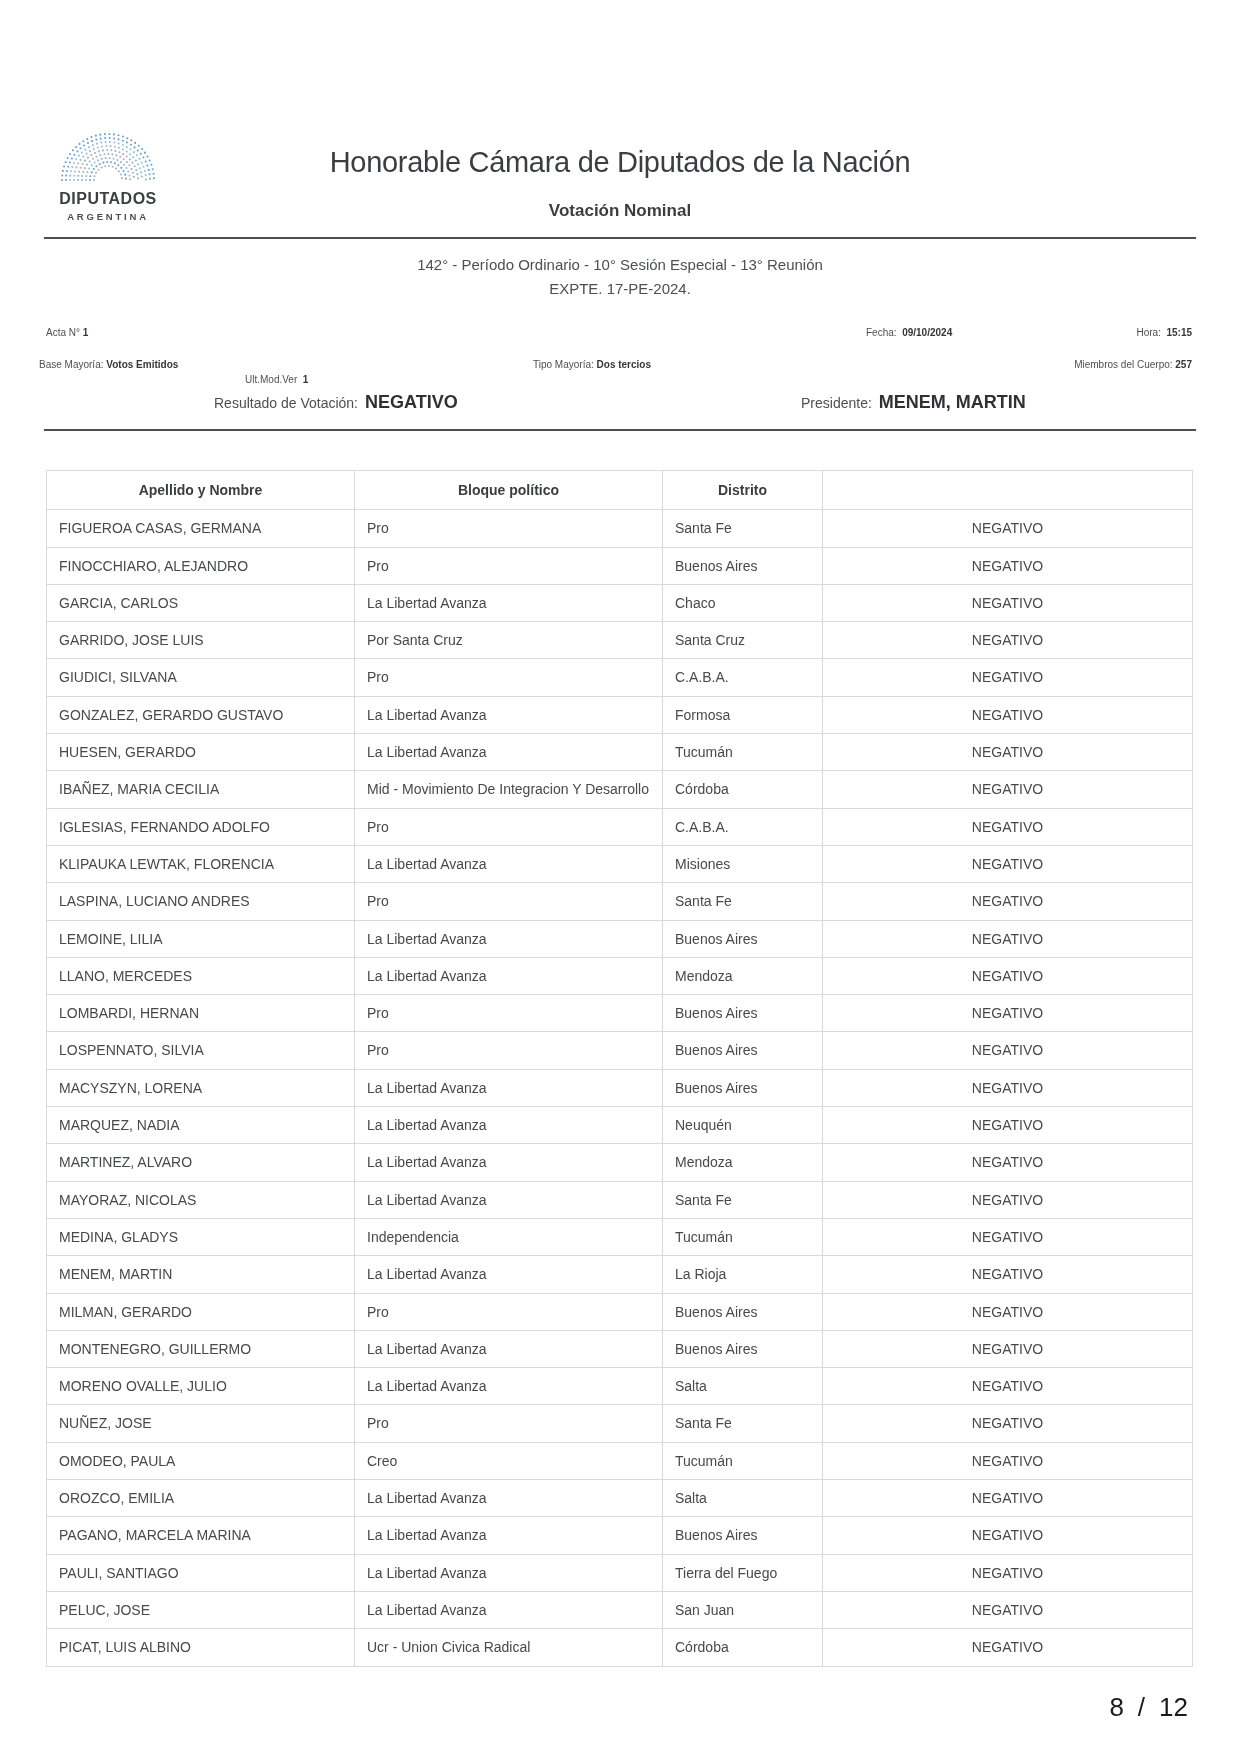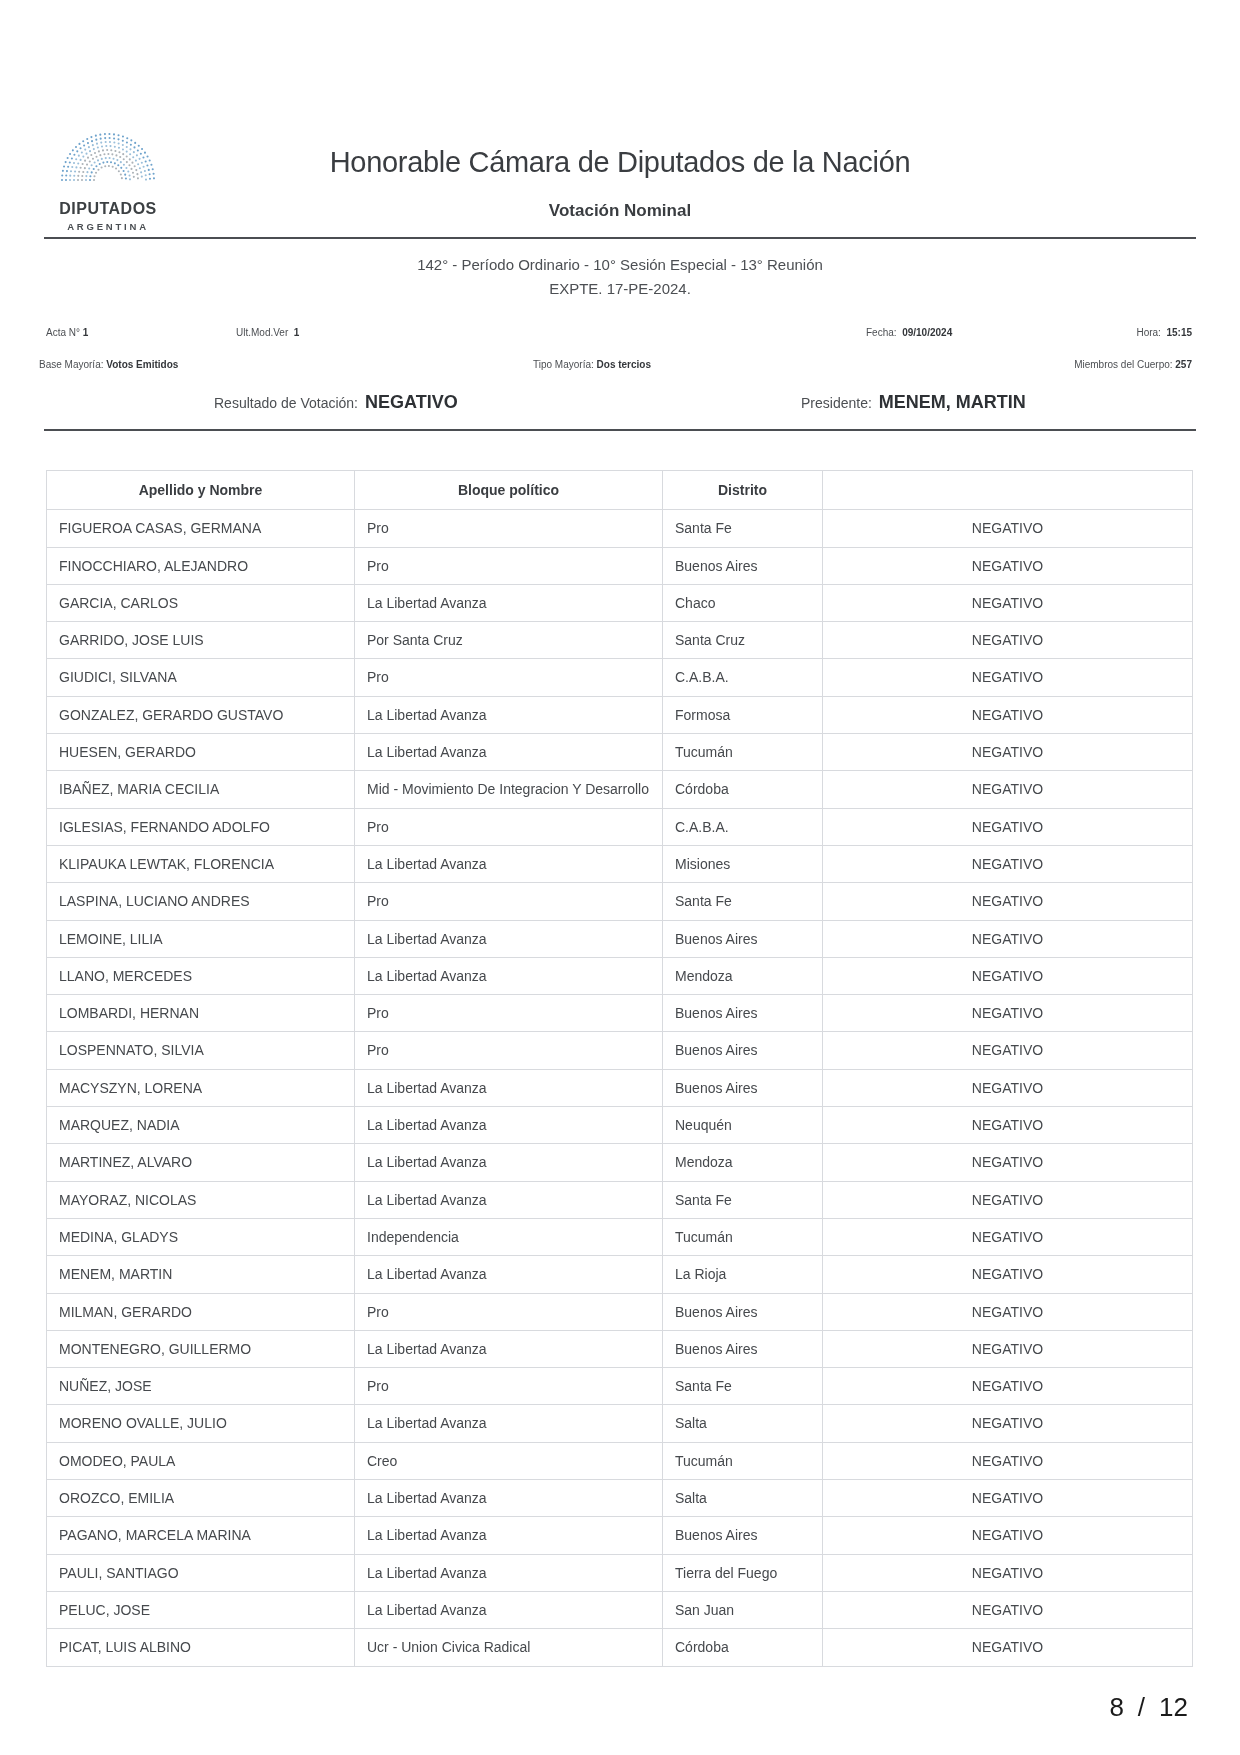--- a/index.html
+++ b/index.html
@@ -9,21 +9,21 @@
     height:1755px;
     background:#ffffff;
     font-family:"Liberation Sans", sans-serif;
     color:#3f4246;
     overflow:hidden;
   }
   .abs{position:absolute;}
 
   
   .logo-block{left:52px;top:126px;width:112px;text-align:center;}
-  .logo-line1{margin-top:14px;font-size:16px;font-weight:bold;letter-spacing:0.5px;color:#3c4043;}
+  .logo-line1{margin-top:4px;font-size:16px;font-weight:bold;letter-spacing:0.5px;color:#3c4043;}
   .logo-line2{margin-top:3px;font-size:9.5px;font-weight:bold;letter-spacing:2.8px;color:#4a4e52;}
 
   
   .doc-title{left:44px;top:146px;width:1152px;text-align:center;font-size:29px;font-weight:400;letter-spacing:-0.3px;color:#3a3d41;}
   .doc-subtitle{left:44px;top:201px;width:1152px;text-align:center;font-size:17px;font-weight:bold;color:#3a3d41;}
   .rule{left:44px;width:1152px;height:2px;background:#4b4e52;}
   .rule-top{top:237px;}
   .rule-mid{top:429px;}
   .session-line{left:44px;top:256px;width:1152px;text-align:center;font-size:15px;color:#4c4f53;}
   .expte-line{left:44px;top:280px;width:1152px;text-align:center;font-size:15px;color:#4c4f53;}
@@ -82,21 +82,21 @@
     <div class="logo-line2">ARGENTINA</div>
   </div>
 
   <div class="abs doc-title">Honorable Cámara de Diputados de la Nación</div>
   <div class="abs doc-subtitle">Votación Nominal</div>
   <div class="abs rule rule-top"></div>
   <div class="abs session-line">142° - Período Ordinario - 10° Sesión Especial - 13° Reunión</div>
   <div class="abs expte-line">EXPTE. 17-PE-2024.</div>
 
   <div class="abs meta row1" style="left:46px;"><span>Acta N°</span>&nbsp;<b>1</b></div>
-  <div class="abs meta row1" style="left:236px;"><span>Ult.Mod.Ver</span>&nbsp;&nbsp;<b>1</b></div>
+  <div class="abs meta row1" style="left:245px;margin-top:47px;"><span>Ult.Mod.Ver</span>&nbsp;&nbsp;<b>1</b></div>
   <div class="abs meta row1" style="left:866px;"><span>Fecha:</span>&nbsp;&nbsp;<b>09/10/2024</b></div>
   <div class="abs meta row1 right-anchor"><span>Hora:</span>&nbsp;&nbsp;<b>15:15</b></div>
 
   <div class="abs meta row2" style="left:39px;"><span>Base Mayoría:</span>&nbsp;<b>Votos Emitidos</b></div>
   <div class="abs meta row2" style="left:533px;"><span>Tipo Mayoría:</span>&nbsp;<b>Dos tercios</b></div>
   <div class="abs meta row2 right-anchor"><span>Miembros del Cuerpo:</span>&nbsp;<b>257</b></div>
 
   <div class="abs meta-lg row3" style="left:214px;">
       <span>Resultado de Votación:</span>
       <b>NEGATIVO</b>
@@ -256,29 +256,29 @@
           <td>Buenos Aires</td>
           <td class="vote">NEGATIVO</td>
         </tr>
         <tr>
           <td>MONTENEGRO, GUILLERMO</td>
           <td>La Libertad Avanza</td>
           <td>Buenos Aires</td>
           <td class="vote">NEGATIVO</td>
         </tr>
         <tr>
+          <td>MORENO OVALLE, JULIO</td>
+          <td>La Libertad Avanza</td>
+          <td>Salta</td>
+          <td class="vote">NEGATIVO</td>
+        </tr>
+        <tr>
           <td>NUÑEZ, JOSE</td>
           <td>Pro</td>
           <td>Santa Fe</td>
-          <td class="vote">NEGATIVO</td>
-        </tr>
-        <tr>
-          <td>MORENO OVALLE, JULIO</td>
-          <td>La Libertad Avanza</td>
-          <td>Salta</td>
           <td class="vote">NEGATIVO</td>
         </tr>
         <tr>
           <td>OMODEO, PAULA</td>
           <td>Creo</td>
           <td>Tucumán</td>
           <td class="vote">NEGATIVO</td>
         </tr>
         <tr>
           <td>OROZCO, EMILIA</td>

